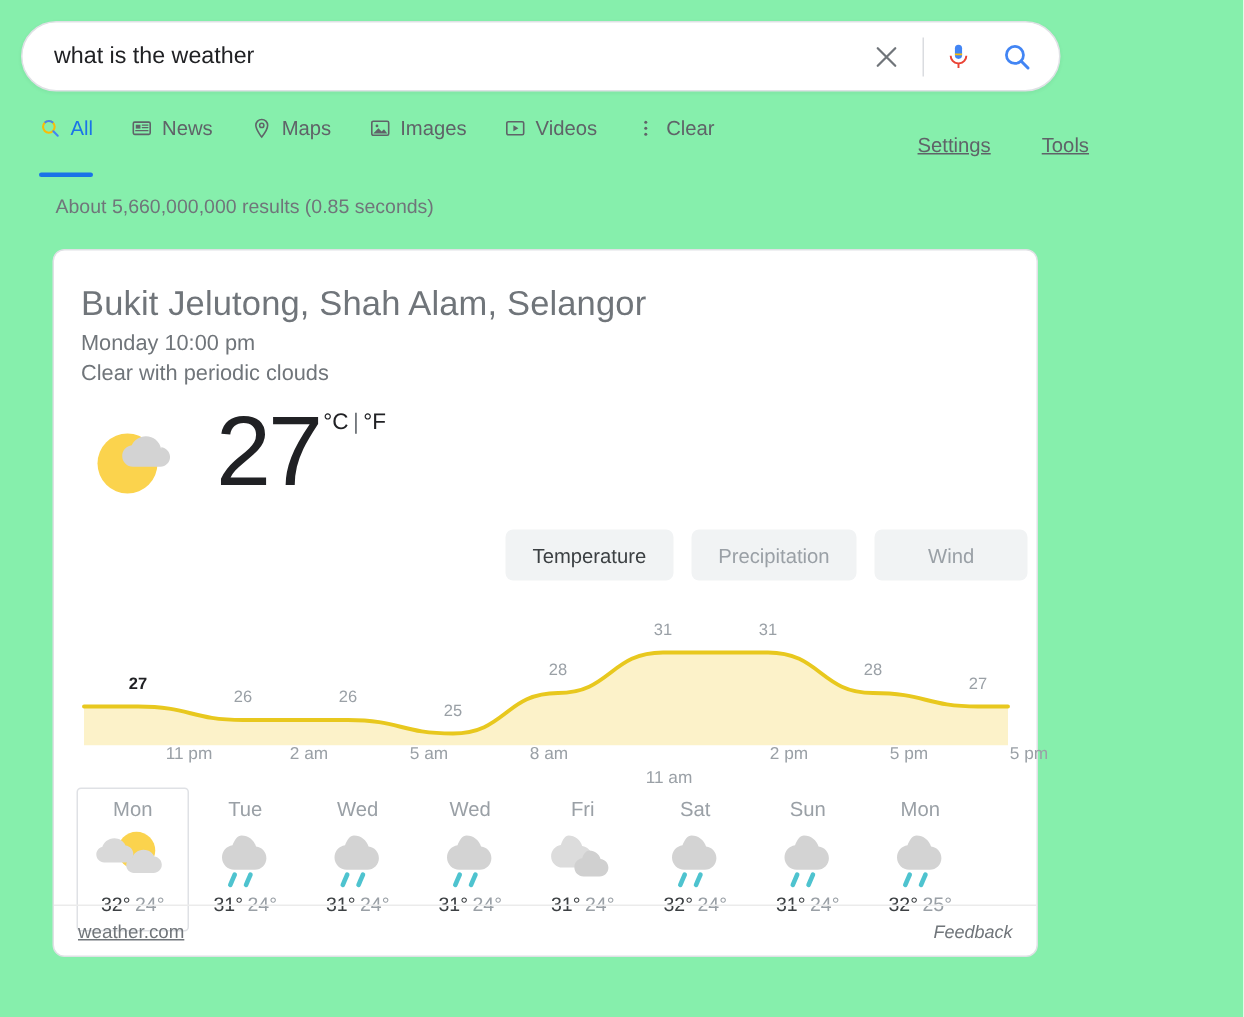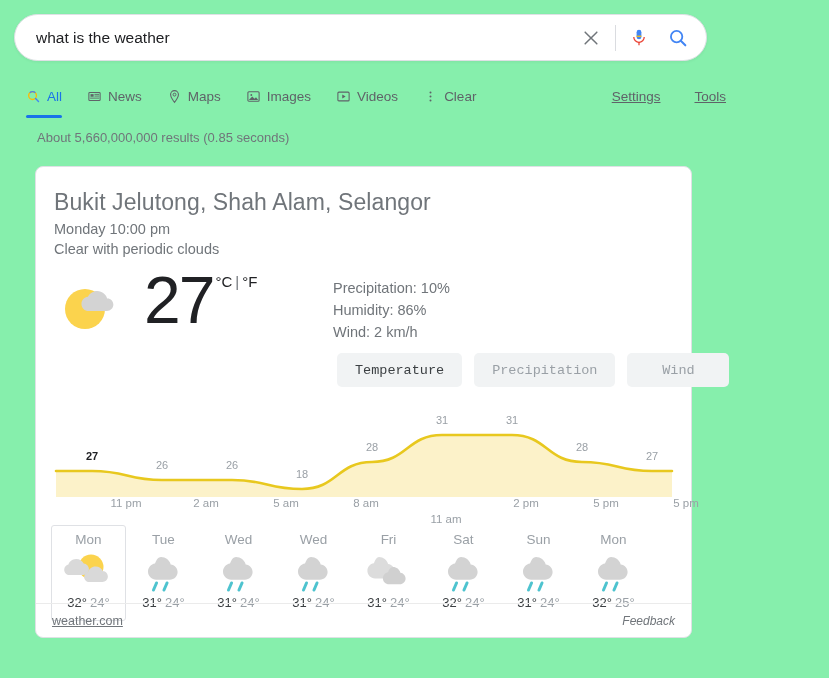--- a/index.html
+++ b/index.html
@@ -31,21 +31,21 @@
   .sb-icon { display: flex; align-items: center; justify-content: center; cursor: pointer; }
   .sb-clear { width: 36px; height: 36px; }
   .sb-divider { width: 1px; height: 26px; background: #dadce0; margin: 0 6px; }
   .sb-mic { width: 34px; height: 36px; }
   .sb-search { width: 44px; height: 36px; margin-right: 6px; }
 
   
   .nav { position: absolute; left: 26px; top: 78px; width: 700px; height: 36px; }
   .nav-inner { display: flex; align-items: center; height: 36px; }
   .tab {
-    display: flex; align-items: center; gap: 6px;
+    display: flex; align-items: flex-start; gap: 6px;
     height: 36px; margin-right: 25px;
     font-size: 13.5px; color: #5f6368; cursor: pointer;
     position: relative; white-space: nowrap;
   }
   .tab.active { color: #1a73e8; }
   .tab .tab-underline {
     position: absolute; left: 0; right: 0; bottom: -4px;
     height: 3px; background: #1a73e8; border-radius: 2px;
   }
   .nav-right { margin-left: auto; display: flex; align-items: center; }
@@ -88,21 +88,21 @@
 
   
   .details { position: absolute; left: 297px; top: 110px; font-size: 14.5px; color: #70757a; line-height: 22px; }
 
   
   .toggles { position: absolute; left: 301px; top: 186px; display: flex; gap: 12px; }
   .tgl {
     height: 34px; min-width: 102px; padding: 14px 18px;
     display: flex; align-items: center; justify-content: center;
     background: #f1f3f4; border: none; border-radius: 5px;
-    font-family: Liberation Mono, monospace; font-size: 13.5px;
+    font-family: Liberation Sans, sans-serif; font-size: 13.5px;
     color: #9aa0a6; cursor: pointer;
   }
   .tgl.sel { color: #3c4043; }
 
   
   .chart { position: absolute; left: 12px; top: 238px; width: 632px; height: 92px; }
   .chart svg { display: block; }
   .chart-label {
     position: absolute; font-size: 11px; color: #9aa0a6; transform: translateX(-50%);
     white-space: nowrap;
@@ -257,41 +257,36 @@
           <circle cx="31" cy="32" r="20" fill="#fbd34d"></circle>
           <path d="M48 44c-1.2-6.2-6.6-10.8-13.1-10.8-5.3 0-9.9 3.1-12 7.6-4.6.5-8.2 4.4-8.2 9.1 0 5.1 4.1 9.2 9.2 9.2h23.4c4.6 0 8.3-3.7 8.3-8.3 0-4.3-3.3-7.9-7.6-8.3z" fill="#d3d3d3" transform="translate(16,-12) scale(0.78)"></path>
         </svg>
       </span>
       <span class="temp-num">27</span>
       <span class="units">
         <span class="u sel">°C</span><span class="sep">|</span><span class="u">°F</span>
       </span>
     </div>
 
-    <div class="details">
-      <div>Precipitation: 10%</div>
-      <div>Humidity: 86%</div>
-      <div>Wind: 2 km/h</div>
-    </div>
 
     <div class="toggles">
       <button class="tgl sel">Temperature</button>
       <button class="tgl">Precipitation</button>
       <button class="tgl">Wind</button>
     </div>
 
     <div class="chart" id="chart-root">
       <svg id="chart-svg" width="632" height="92" viewBox="0 0 632 92" preserveAspectRatio="none" aria-hidden="true">
           <path d="M 8 66 L 44 66 C 79 66, 79 75, 114 75 C 149 75, 149 75, 184 75 C 219 75, 219 84, 254 84 C 289 84, 289 57, 324 57 C 359 57, 359 30, 394 30 C 429 30, 429 30, 464 30 C 499 30, 499 57, 534 57 C 569 57, 569 66, 604 66 L 624 66 L 624 92 L 8 92 Z" fill="#fcf2c9"></path>
           <path d="M 8 66 L 44 66 C 79 66, 79 75, 114 75 C 149 75, 149 75, 184 75 C 219 75, 219 84, 254 84 C 289 84, 289 57, 324 57 C 359 57, 359 30, 394 30 C 429 30, 429 30, 464 30 C 499 30, 499 57, 534 57 C 569 57, 569 66, 604 66 L 624 66" fill="none" stroke="#e8c81e" stroke-width="2.6" stroke-linejoin="round" stroke-linecap="round"></path>
         </svg>
     <span class="chart-label cur" style="left: 44px; top: 45px;">27</span>
         <span class="chart-label" style="left: 114px; top: 54px;">26</span>
         <span class="chart-label" style="left: 184px; top: 54px;">26</span>
-        <span class="chart-label" style="left: 254px; top: 63px;">18</span>
+        <span class="chart-label" style="left: 254px; top: 63px;">25</span>
         <span class="chart-label" style="left: 324px; top: 36px;">28</span>
         <span class="chart-label" style="left: 394px; top: 9px;">31</span>
         <span class="chart-label" style="left: 464px; top: 9px;">31</span>
         <span class="chart-label" style="left: 534px; top: 36px;">28</span>
         <span class="chart-label" style="left: 604px; top: 45px;">27</span>
       </div>
     <div class="time-axis" id="time-axis">
         <span class="time-label" style="left: 78px; top: 0px;">11 pm</span>
         <span class="time-label" style="left: 158px; top: 0px;">2 am</span>
         <span class="time-label" style="left: 238px; top: 0px;">5 am</span>

